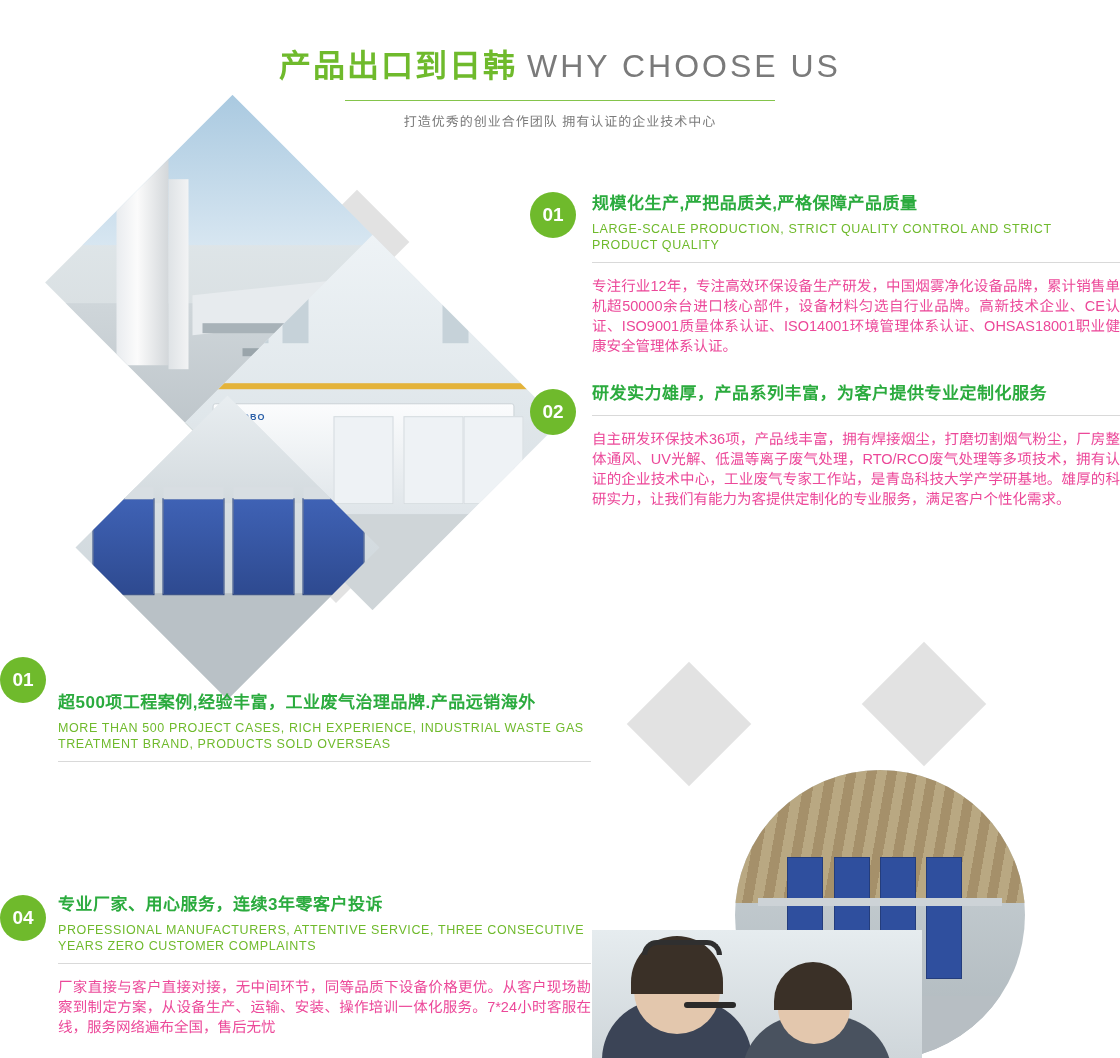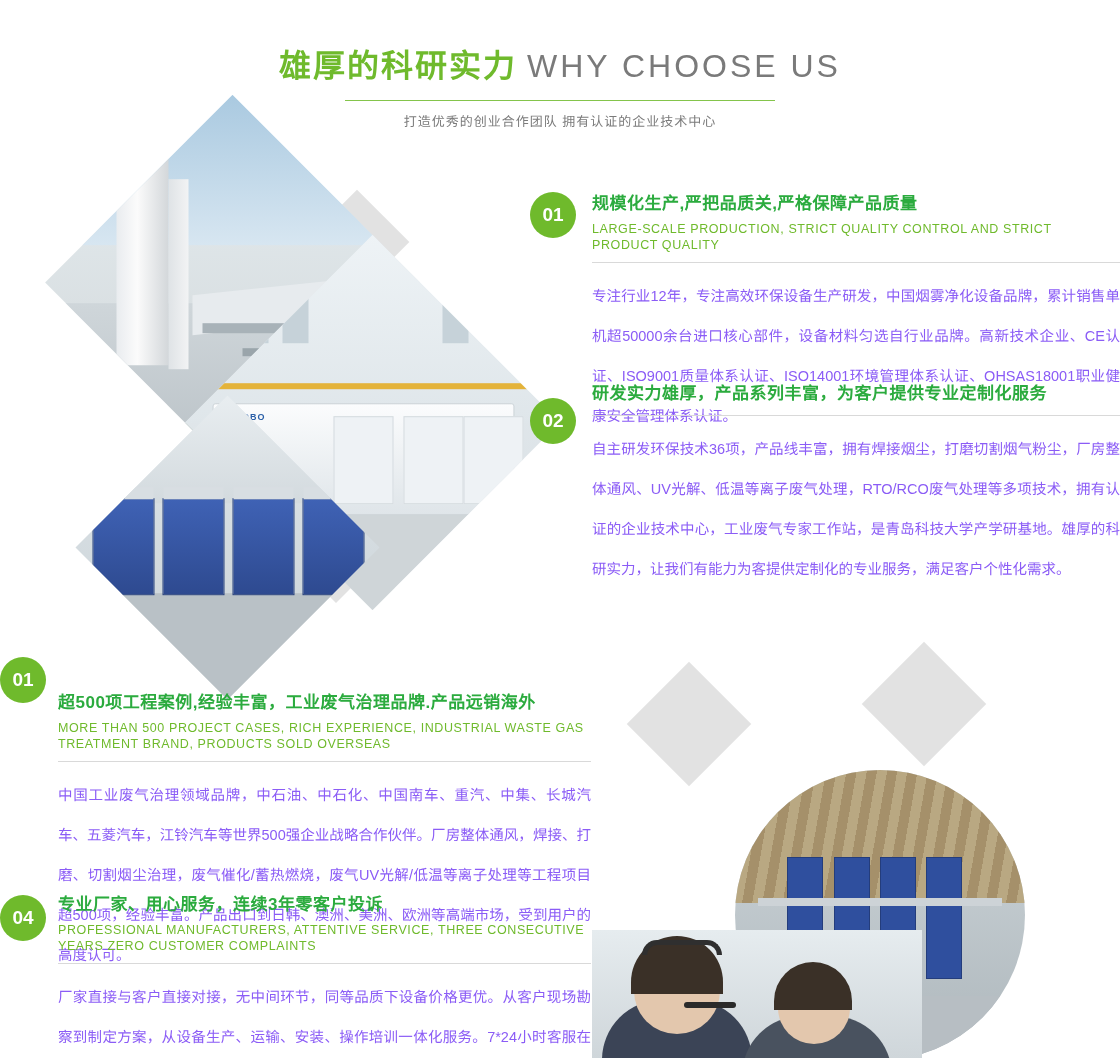--- a/index.html
+++ b/index.html
@@ -124,49 +124,49 @@
   .h-cn{
     font-size:17px;font-weight:bold;color:#2bab3e;letter-spacing:.5px;
     line-height:24px;
   }
   .h-en{
     margin-top:5px;font-size:12.5px;color:#6fba2c;letter-spacing:.6px;
     line-height:16px;text-transform:uppercase;
   }
   .divider{margin-top:9px;height:1px;background:#d9d9d9;}
   .para{
-    margin-top:13px;font-size:14.5px;color:#8b5cf6;line-height:40px;
+    margin-top:13px;font-size:14.5px;color:#ec4899;line-height:20px;
     text-align:justify;
   }
 
   
   .b1{left:530px;top:192px;width:590px;}
   .b1 .badge{left:0;top:0;}
   .b1 .body{left:62px;top:0;width:528px;}
 
   .b2{left:530px;top:378px;width:590px;}
-  .b2 .badge{left:0;top:20px;text-align:center;}
+  .b2 .badge{left:0;top:11px;text-align:center;}
   .b2 .body{left:62px;top:4px;width:528px;}
 
   .b3{left:0;top:655px;width:600px;}
   .b3 .badge{left:0;top:2px;}
   .b3 .body{left:58px;top:0;width:533px;margin-top:36px;}
 
   .b4{left:0;top:893px;width:600px;}
   .b4 .badge{left:0;top:2px;}
   .b4 .body{left:58px;top:0;width:533px;}
 </style>
 </head>
 <body>
 
 <div class="page">
 
   <div class="header">
     <div class="title-line">
-      <span class="title-cn">雄厚的科研实力</span>
+      <span class="title-cn">产品出口到日韩</span>
       <span class="title-en">WHY CHOOSE US</span>
     </div>
     <div class="rule"></div>
     <div class="subtitle">打造优秀的创业合作团队 拥有认证的企业技术中心</div>
   </div>
 
   <div class="dia top-a"></div>
   <div class="dia top-b"></div>
   <div class="dia top-c"></div>
   <div class="dia bot-a"></div>
@@ -265,21 +265,20 @@
       <div class="para">自主研发环保技术36项，产品线丰富，拥有焊接烟尘，打磨切割烟气粉尘，厂房整体通风、UV光解、低温等离子废气处理，RTO/RCO废气处理等多项技术，拥有认证的企业技术中心，工业废气专家工作站，是青岛科技大学产学研基地。雄厚的科研实力，让我们有能力为客提供定制化的专业服务，满足客户个性化需求。</div>
     </div>
   </div>
 
   <div class="block b3">
     <div class="badge">01</div>
     <div class="body">
       <div class="h-cn">超500项工程案例,经验丰富，工业废气治理品牌.产品远销海外</div>
       <div class="h-en">MORE THAN 500 PROJECT CASES, RICH EXPERIENCE, INDUSTRIAL WASTE GAS TREATMENT BRAND, PRODUCTS SOLD OVERSEAS</div>
       <div class="divider"></div>
-      <div class="para">中国工业废气治理领域品牌，中石油、中石化、中国南车、重汽、中集、长城汽车、五菱汽车，江铃汽车等世界500强企业战略合作伙伴。厂房整体通风，焊接、打磨、切割烟尘治理，废气催化/蓄热燃烧，废气UV光解/低温等离子处理等工程项目超500项，经验丰富。产品出口到日韩、澳洲、美洲、欧洲等高端市场，受到用户的高度认可。</div>
     </div>
   </div>
 
   <div class="block b4">
     <div class="badge">04</div>
     <div class="body">
       <div class="h-cn">专业厂家、用心服务，连续3年零客户投诉</div>
       <div class="h-en">PROFESSIONAL MANUFACTURERS, ATTENTIVE SERVICE, THREE CONSECUTIVE YEARS ZERO CUSTOMER COMPLAINTS</div>
       <div class="divider"></div>
       <div class="para">厂家直接与客户直接对接，无中间环节，同等品质下设备价格更优。从客户现场勘察到制定方案，从设备生产、运输、安装、操作培训一体化服务。7*24小时客服在线，服务网络遍布全国，售后无忧</div>

